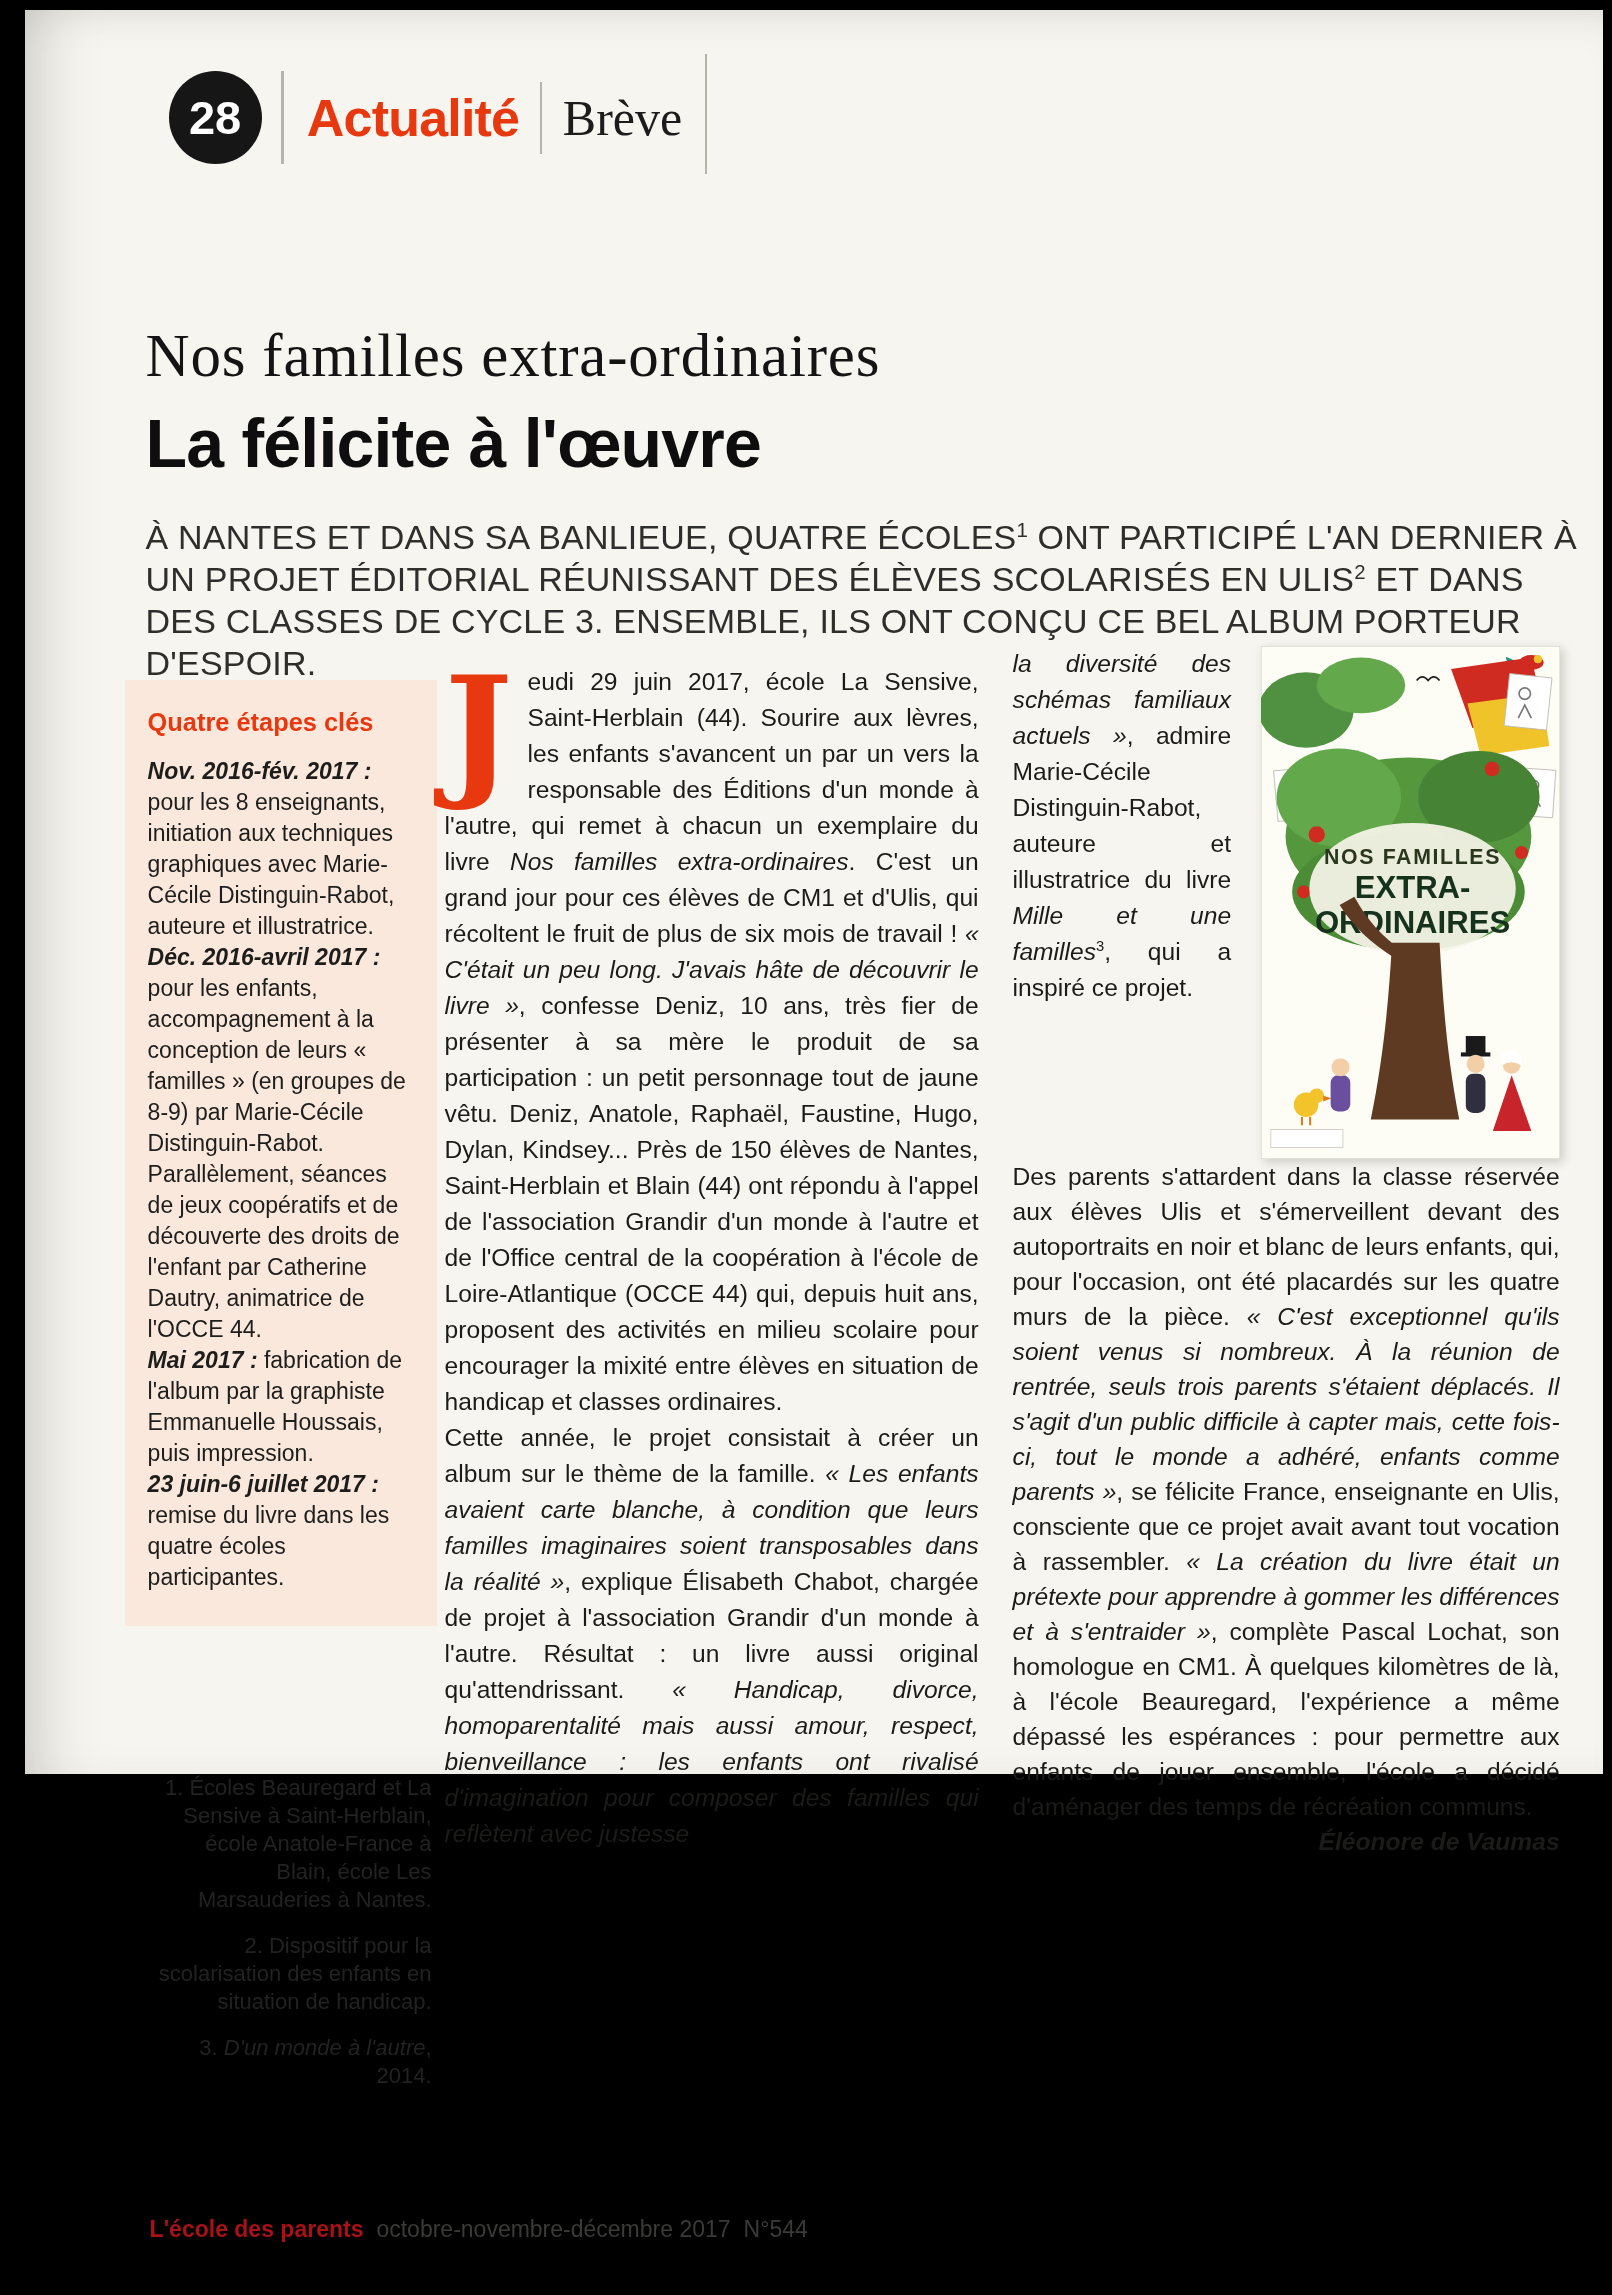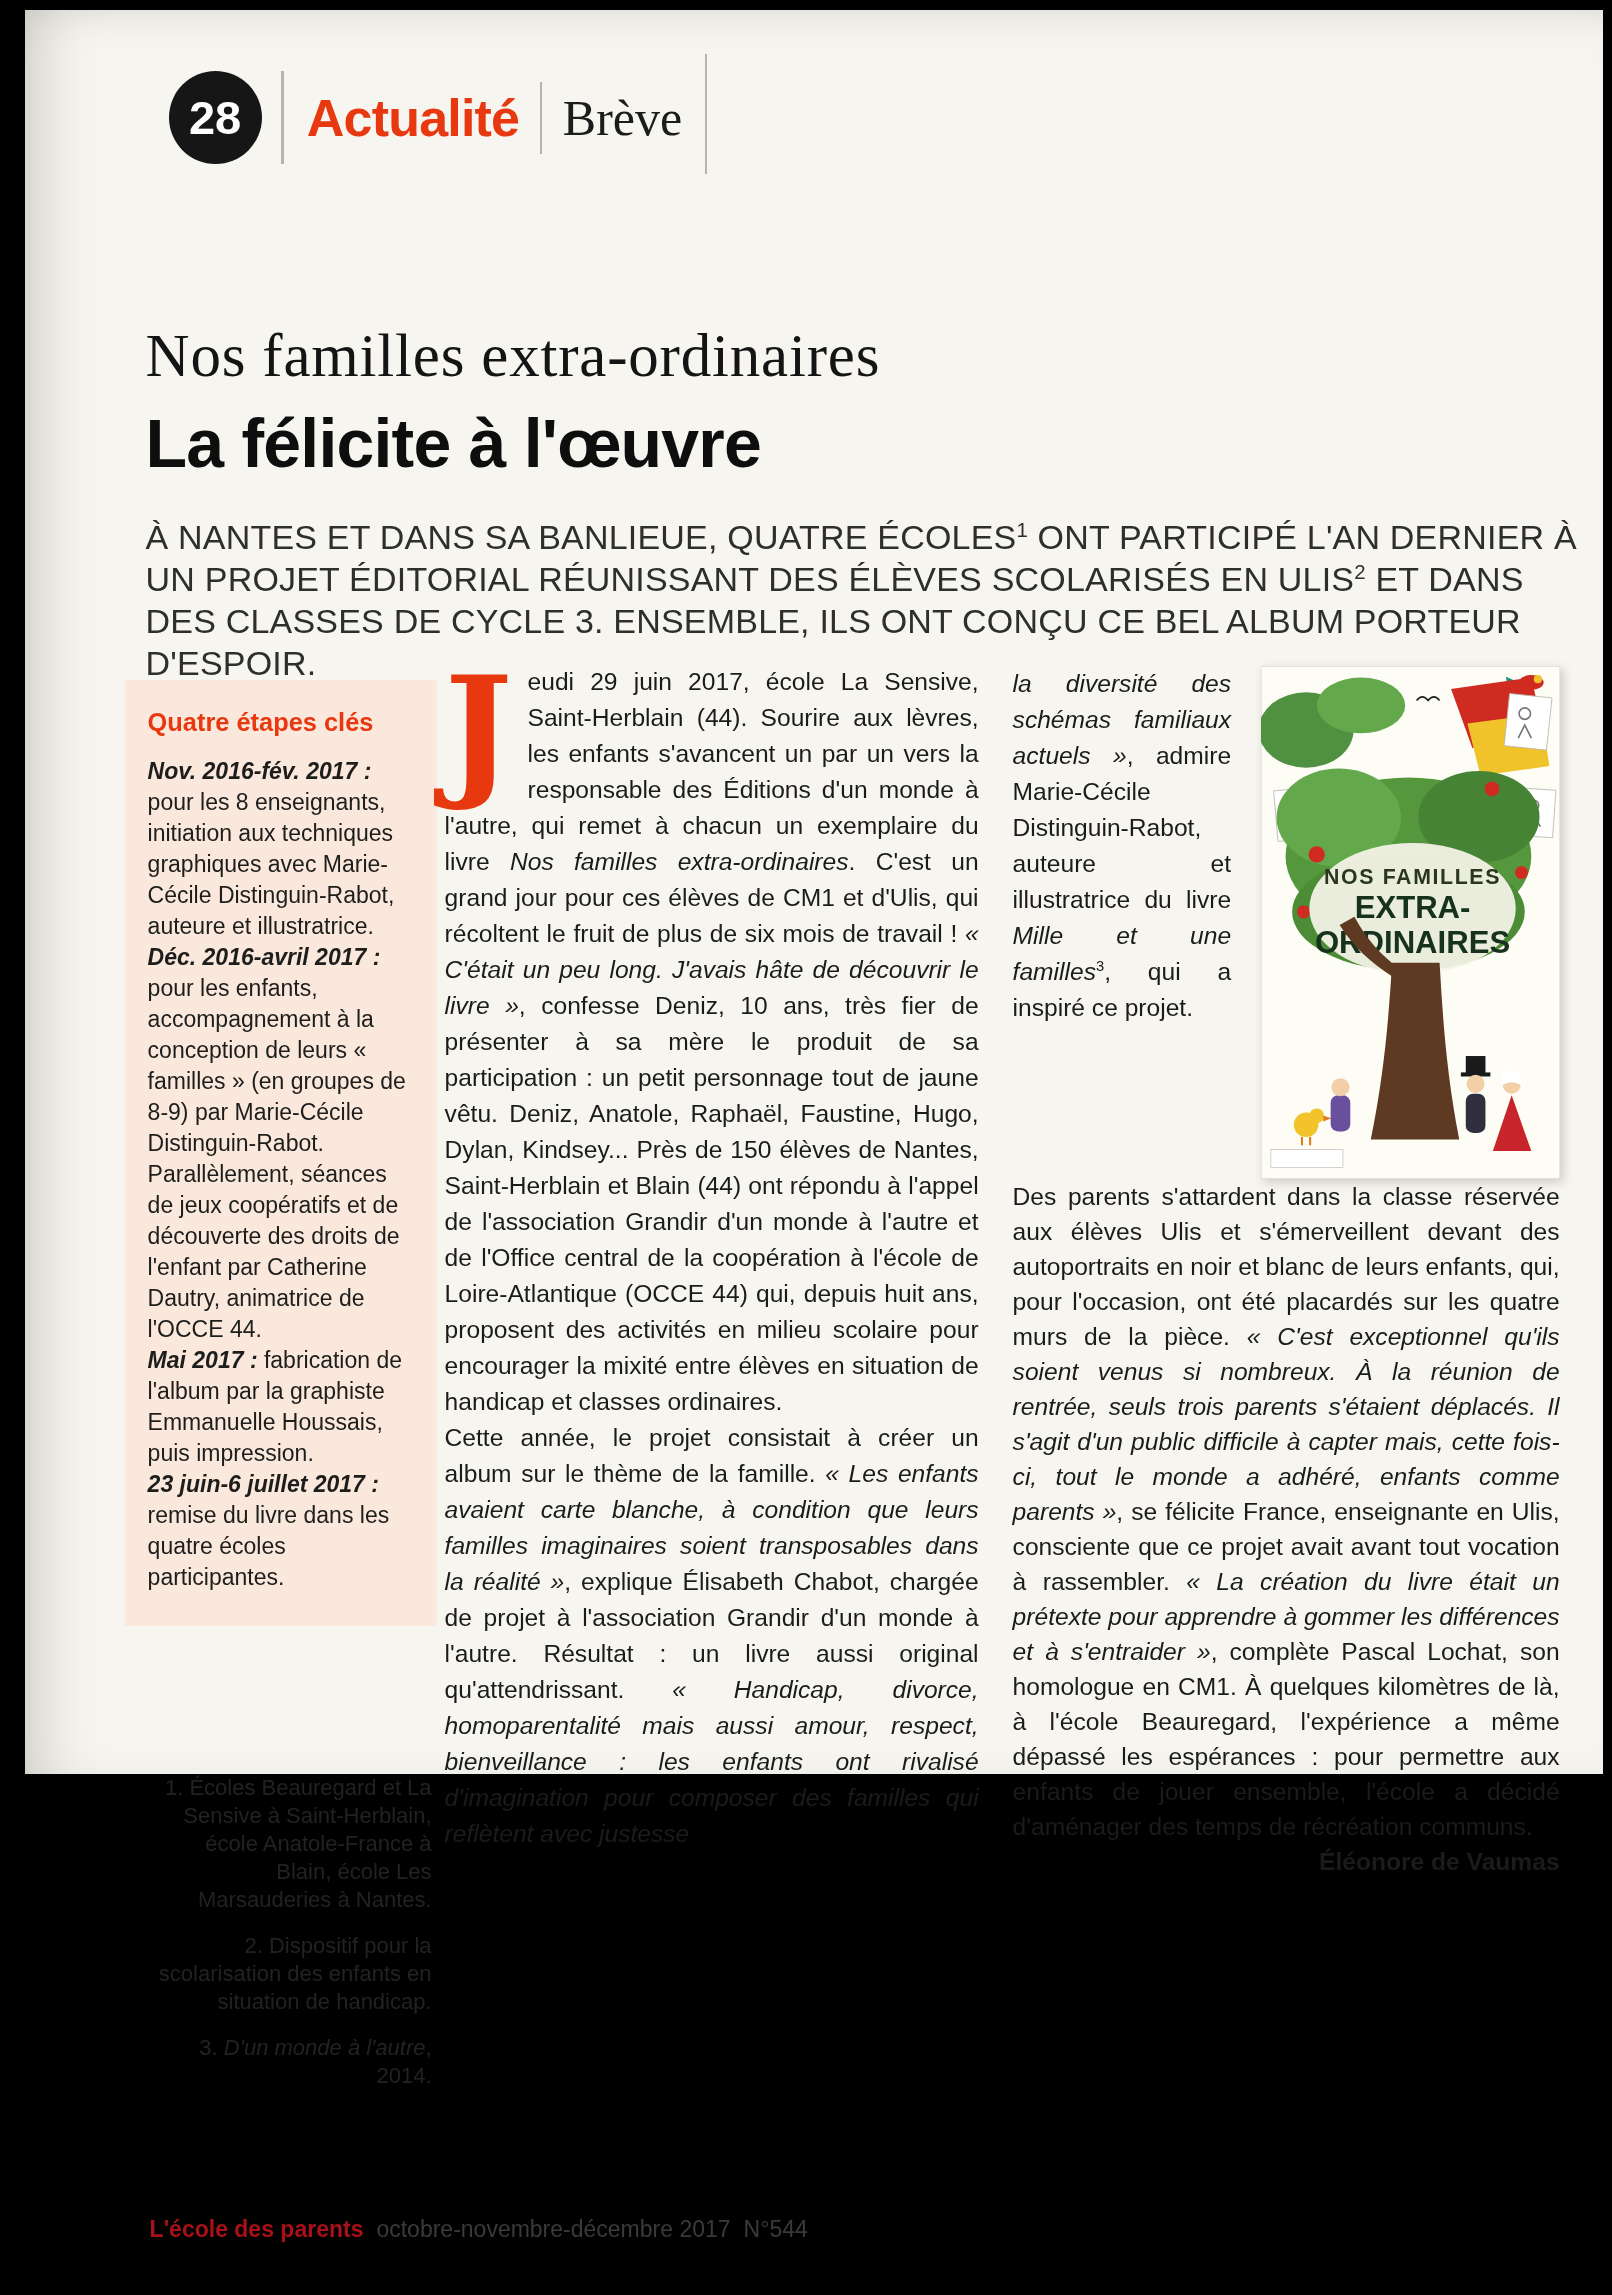--- a/index.html
+++ b/index.html
@@ -33,33 +33,33 @@
   .footnotes{position:absolute;left:125px;top:1764px;width:282px;text-align:right;}
   .footnote{font-size:22px;line-height:28px;color:#222;margin-bottom:18px;}
 
   
   .col-main{position:absolute;left:420px;top:654px;width:534px;font-size:24.6px;line-height:36px;
             color:#1b1b1a;text-align:justify;hyphens:auto;}
   .dropcap{float:left;font-family:"DejaVu Serif","Liberation Serif",serif;font-size:144px;line-height:120px;
            color:#e8380f;font-weight:700;margin:6.6px 14.8px 0 0;}
 
   
-  .col-right{position:absolute;left:988px;top:656px;width:547px;color:#1b1b1a;hyphens:auto;}
+  .col-right{position:absolute;left:988px;top:636px;width:547px;color:#1b1b1a;hyphens:auto;}
   .right-top{display:flex;gap:29.5px;}
   .right-top-text{width:219px;font-size:24.6px;line-height:36px;text-align:justify;}
   .cover{width:299px;height:513px;flex:0 0 auto;box-shadow:2.5px 3.3px 9.8px rgba(0,0,0,.18);background:#fff;}
   .cover svg{display:block;}
   .subhead{font-size:25.4px;font-weight:700;margin:34px 0 14.8px;color:#141414;}
   .right-body{font-size:24.6px;line-height:35px;text-align:justify;}
 
   
   .s-i{font-style:italic;}
   .s-bi{font-weight:700;font-style:italic;}
   .s-sup{font-size:.6em;vertical-align:super;line-height:0;}
-  .s-by{font-weight:700;float:right;}
+  .s-by{font-weight:700;float:right;font-style:italic;}
 
   
   .footer{position:absolute;left:125px;top:2206px;display:flex;gap:13px;align-items:center;
           font-size:23px;color:#3a3a38;}
   .footer .mag{color:#a81116;font-weight:700;}
 </style>
 </head>
 <body>
 
 <div class="canvas">

